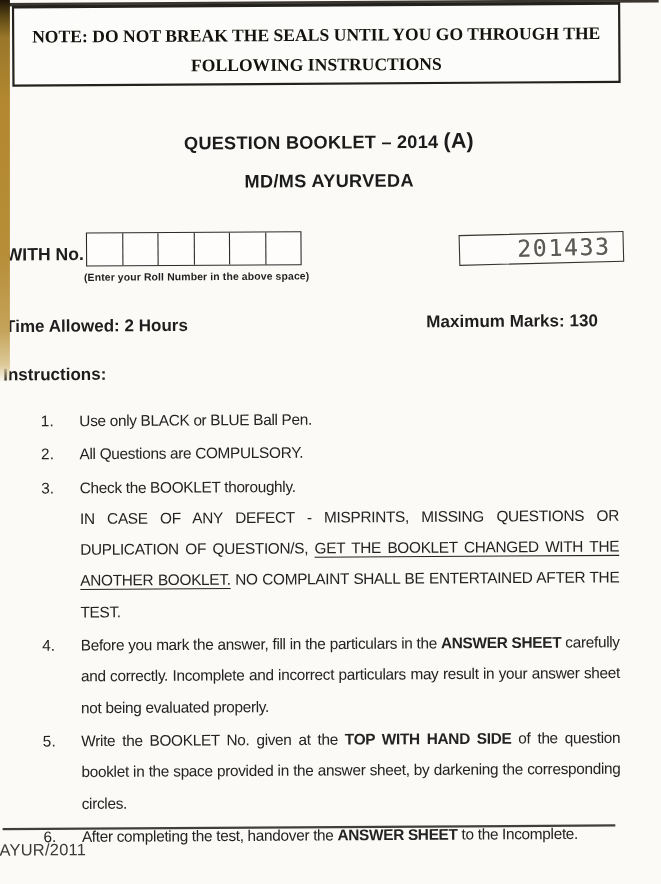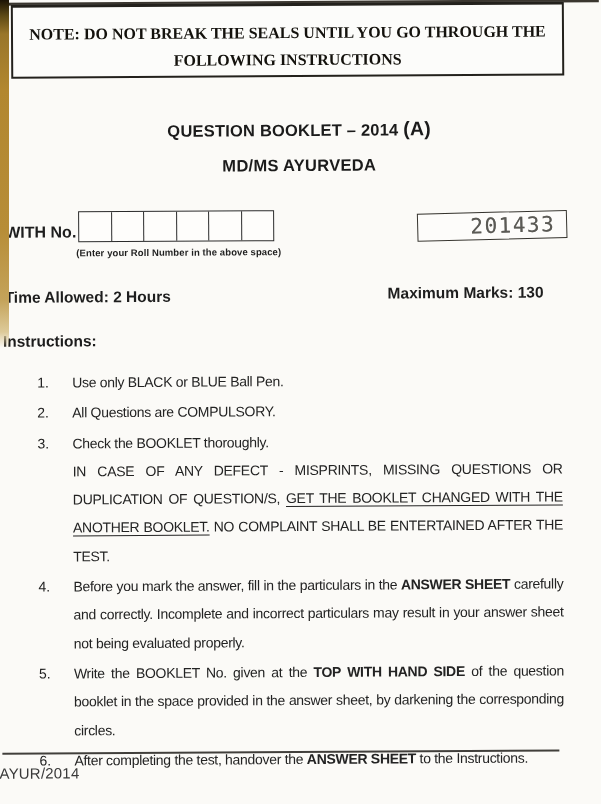--- a/index.html
+++ b/index.html
@@ -154,21 +154,21 @@
       </div>
       <div class="irow">
         <div class="inum">5.</div>
         <div class="ibody">
           <div class="ipara"><span>Write the BOOKLET No. given at the </span><span class="b">TOP WITH HAND SIDE</span><span> of the question booklet in the space provided in the answer sheet, by darkening the corresponding circles.</span></div>
         </div>
       </div>
       <div class="irow">
         <div class="inum">6.</div>
         <div class="ibody">
-          <div class="ipara"><span>After completing the test, handover the </span><span class="b">ANSWER SHEET</span><span> to the Instructions.</span></div>
+          <div class="ipara"><span>After completing the test, handover the </span><span class="b">ANSWER SHEET</span><span> to the Incomplete.</span></div>
         </div>
       </div>
     </div>
 
   <div class="footer-rule"></div>
-  <div class="footer-code">AYUR/2014</div>
+  <div class="footer-code">AYUR/2011</div>
 
 </div>
 
 </body></html>

